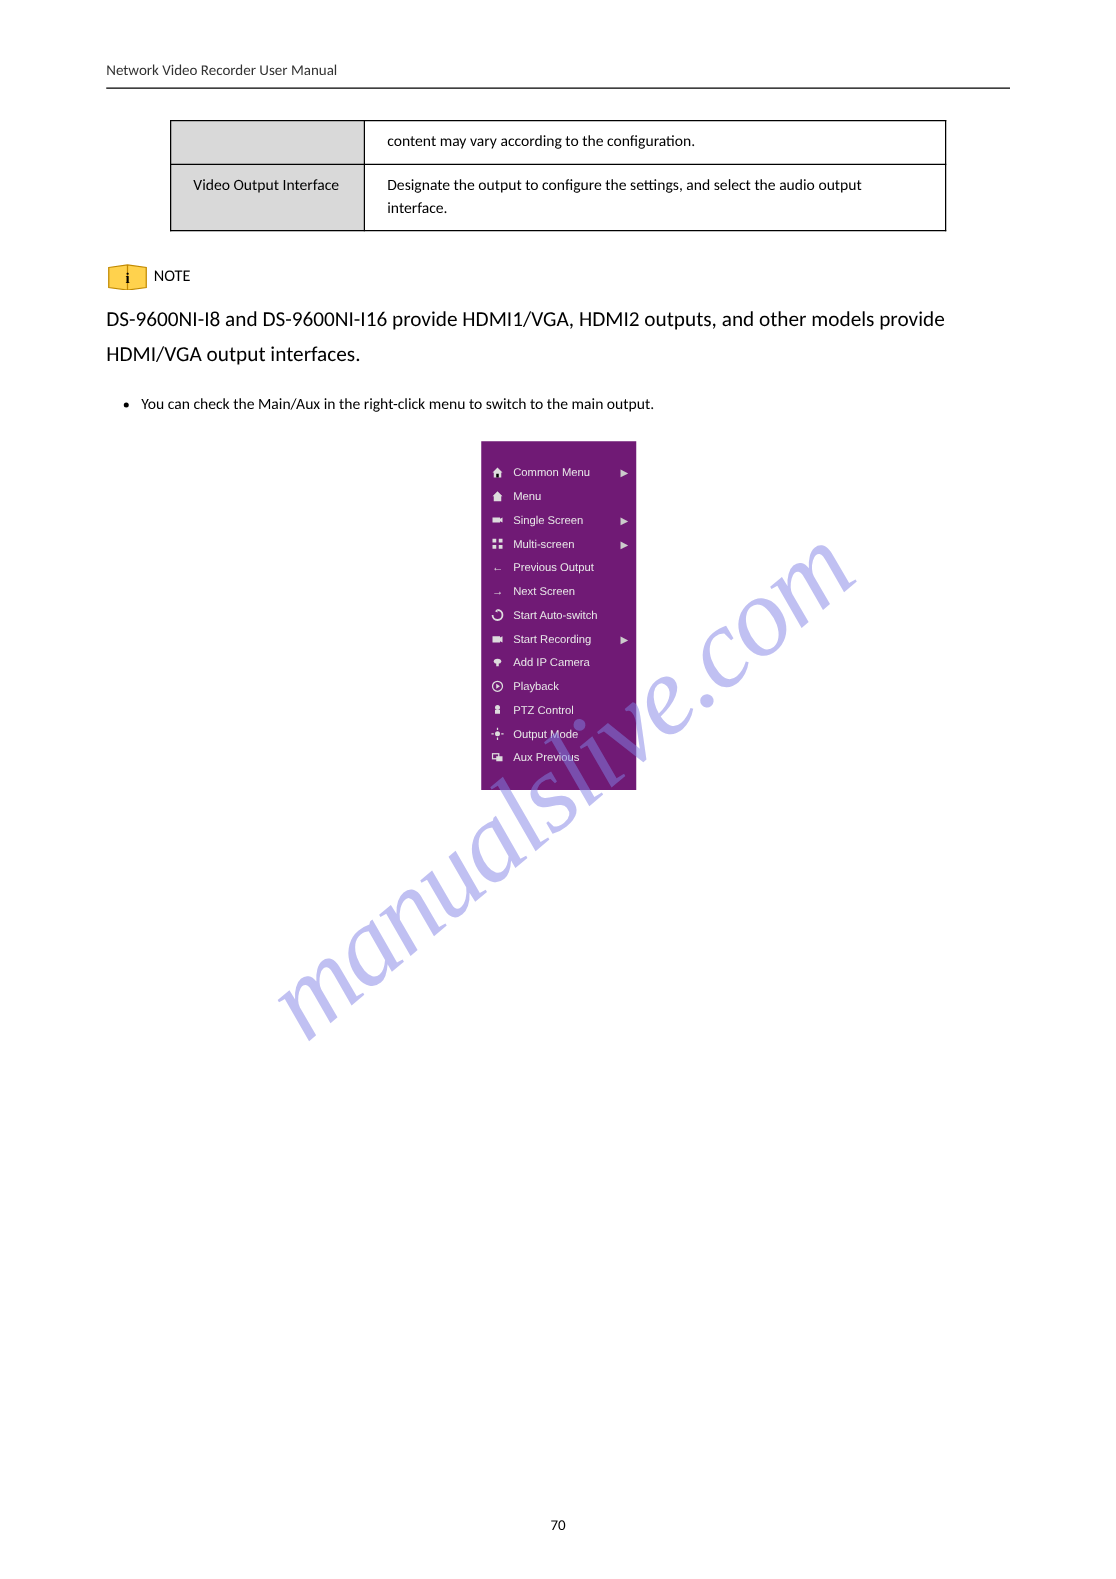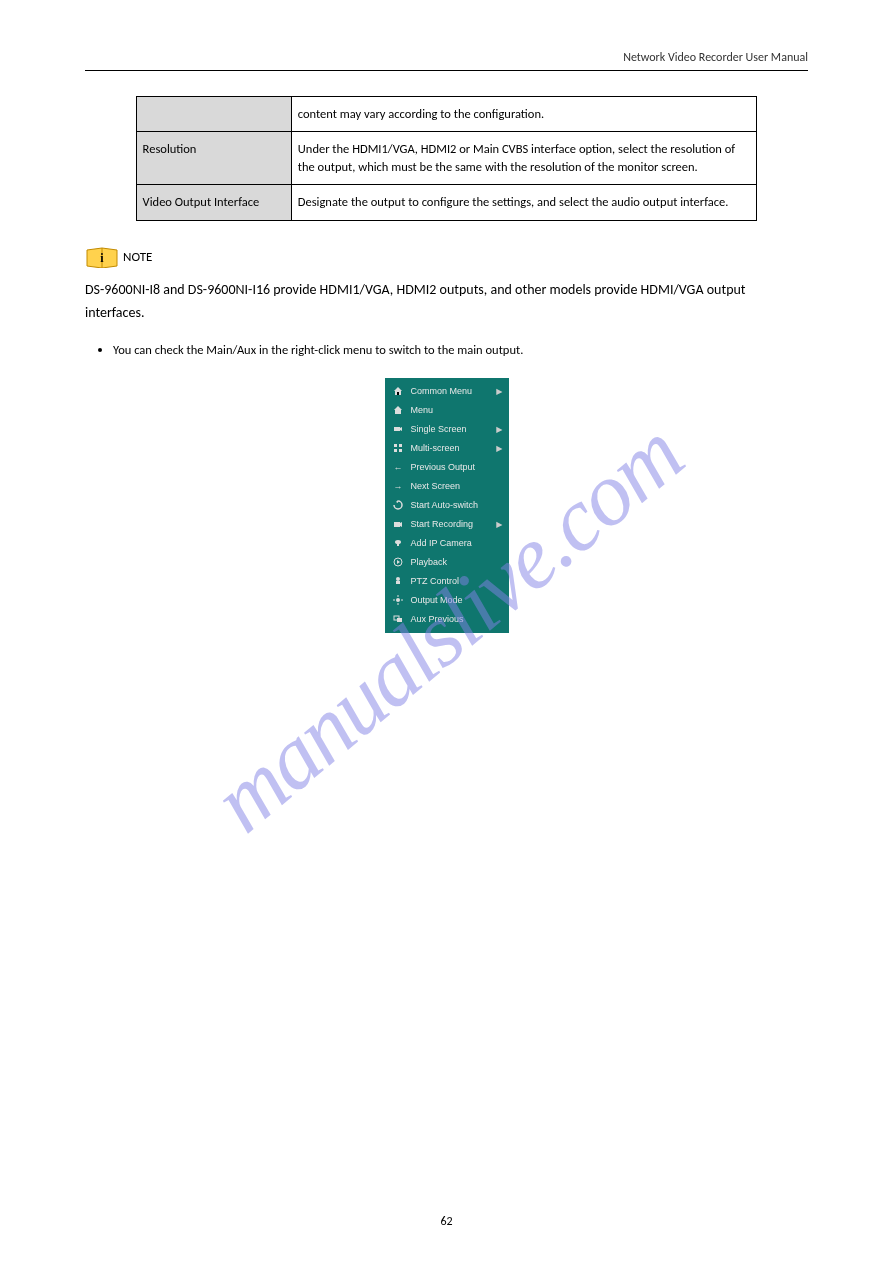--- a/index.html
+++ b/index.html
@@ -27,68 +27,68 @@
     }
     .page {
       padding: 50px 85px 0 85px;
       position: relative;
       z-index: 1;
     }
     .header-line {
       border-bottom: 1px solid #000;
       margin: 0 0 25px 0;
       padding-bottom: 6px;
-      text-align: right;
+      text-align: left;
       font-size: 12px;
       color: #333;
     }
     table.spec {
       border-collapse: collapse;
       margin: 0 auto 25px auto;
       width: 86%;
     }
     table.spec td {
       border: 1px solid #000;
       font-size: 12.5px;
       vertical-align: top;
-      padding: 8px 6px;
+      padding: 8px 18px;
       line-height: 1.45;
     }
     table.spec td.lab {
       background: #d9d9d9;
       width: 25%;
     }
     .note-row {
       display: flex;
       align-items: center;
       gap: 4px;
       margin-bottom: 10px;
     }
     .note-row svg { flex: 0 0 auto; }
     .note-label { font-weight: normal; font-size: 13px; }
     .body-text {
-      font-size: 14px;
+      font-size: 17px;
       line-height: 1.65;
       margin-bottom: 15px;
     }
     .indent { margin-left: 0; }
     .bullets {
       font-size: 12.5px;
       line-height: 1.7;
       margin-left: 28px;
       margin-bottom: 18px;
     }
     .bullets li { list-style: disc; margin-bottom: 1px; }
     .fig-wrap { text-align: center; margin-top: 8px; }
     .context-menu {
       display: inline-block;
-      background: #0f766e;
+      background: #701a75;
       width: 124px;
       text-align: left;
-      padding: 4px 0;
+      padding: 16px 0;
     }
     .context-menu .item {
       display: flex;
       align-items: center;
       color: #e8e8e8;
       font-size: 9px;
       font-family: Arial, sans-serif;
       padding: 4px 6px 4px 8px;
       gap: 7px;
       position: relative;
@@ -131,24 +131,20 @@
     <span>Network Video Recorder User Manual</span>
   </div>
 
   <table class="spec">
     <tbody>
         <tr>
       <td class="lab"></td>
       <td>content may vary according to the configuration.</td>
     </tr>
     <tr>
-      <td class="lab">Resolution</td>
-      <td>Under the HDMI1/VGA, HDMI2 or Main CVBS interface option, select the resolution of the output, which must be the same with the resolution of the monitor screen.</td>
-    </tr>
-    <tr>
       <td class="lab">Video Output Interface</td>
       <td>Designate the output to configure the settings, and select the audio output interface.</td>
     </tr>
   </tbody>
     </table>
 
   <div class="note-row">
     <svg width="34" height="22" viewBox="0 0 34 22">
       <path d="M2 4 L17 2 L32 4 L32 20 L17 22 L2 20 Z" fill="#ffd24d" stroke="#c28a00" stroke-width="1"></path>
       <line x1="17" y1="2" x2="17" y2="22" stroke="#c28a00" stroke-width="1"></line>
@@ -281,13 +277,13 @@
               <rect x="4" y="4" width="5" height="4" fill="#ddd"></rect>
             </svg>
           </span>
         <span class="lbl">Aux Previous</span>
       </div>
     </div>
   </div>
 
 </div>
 
-<div class="page-num">62</div>
+<div class="page-num">70</div>
 
 </body></html>

